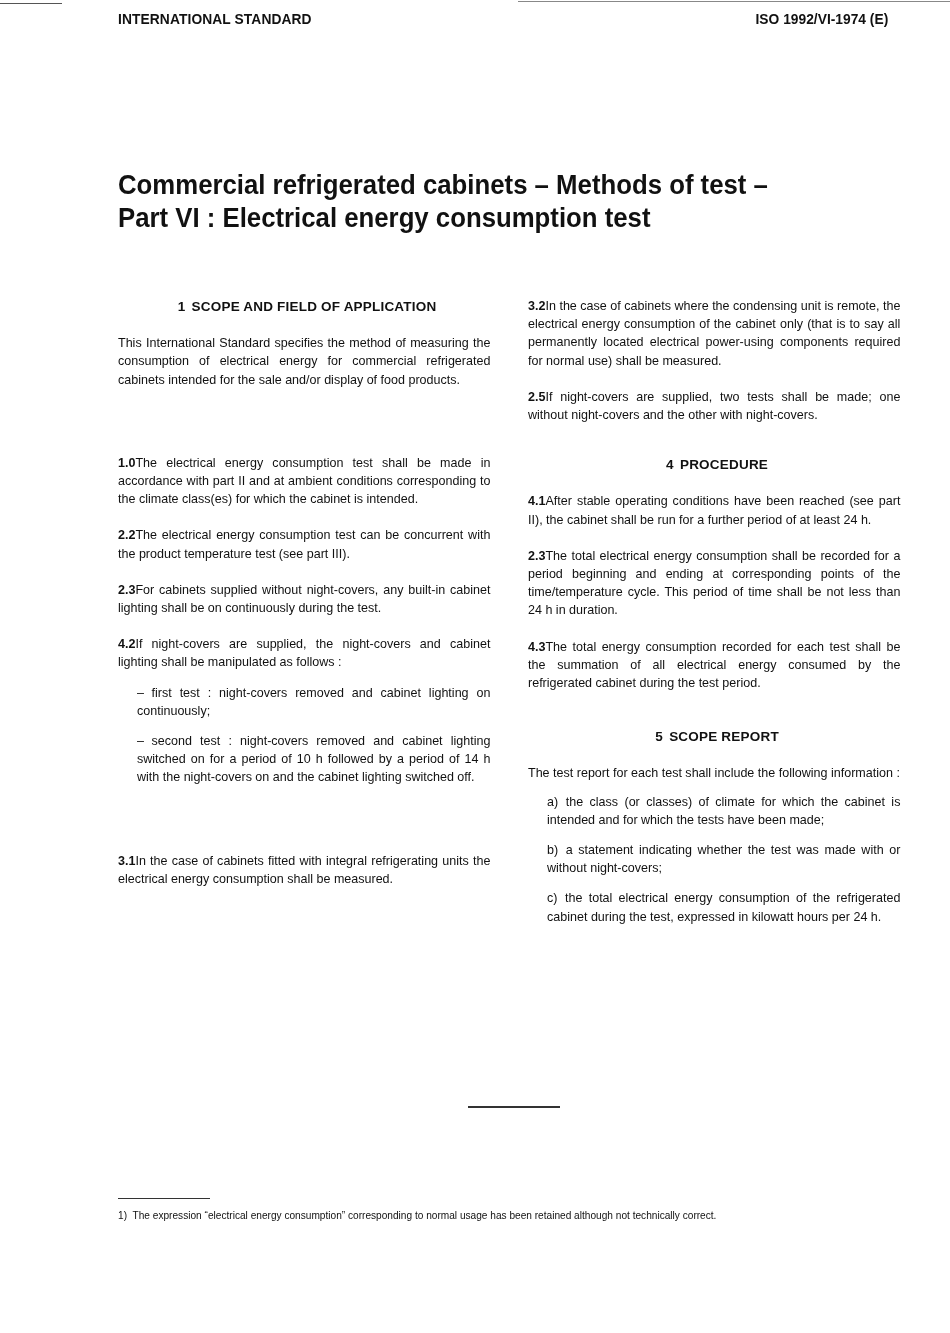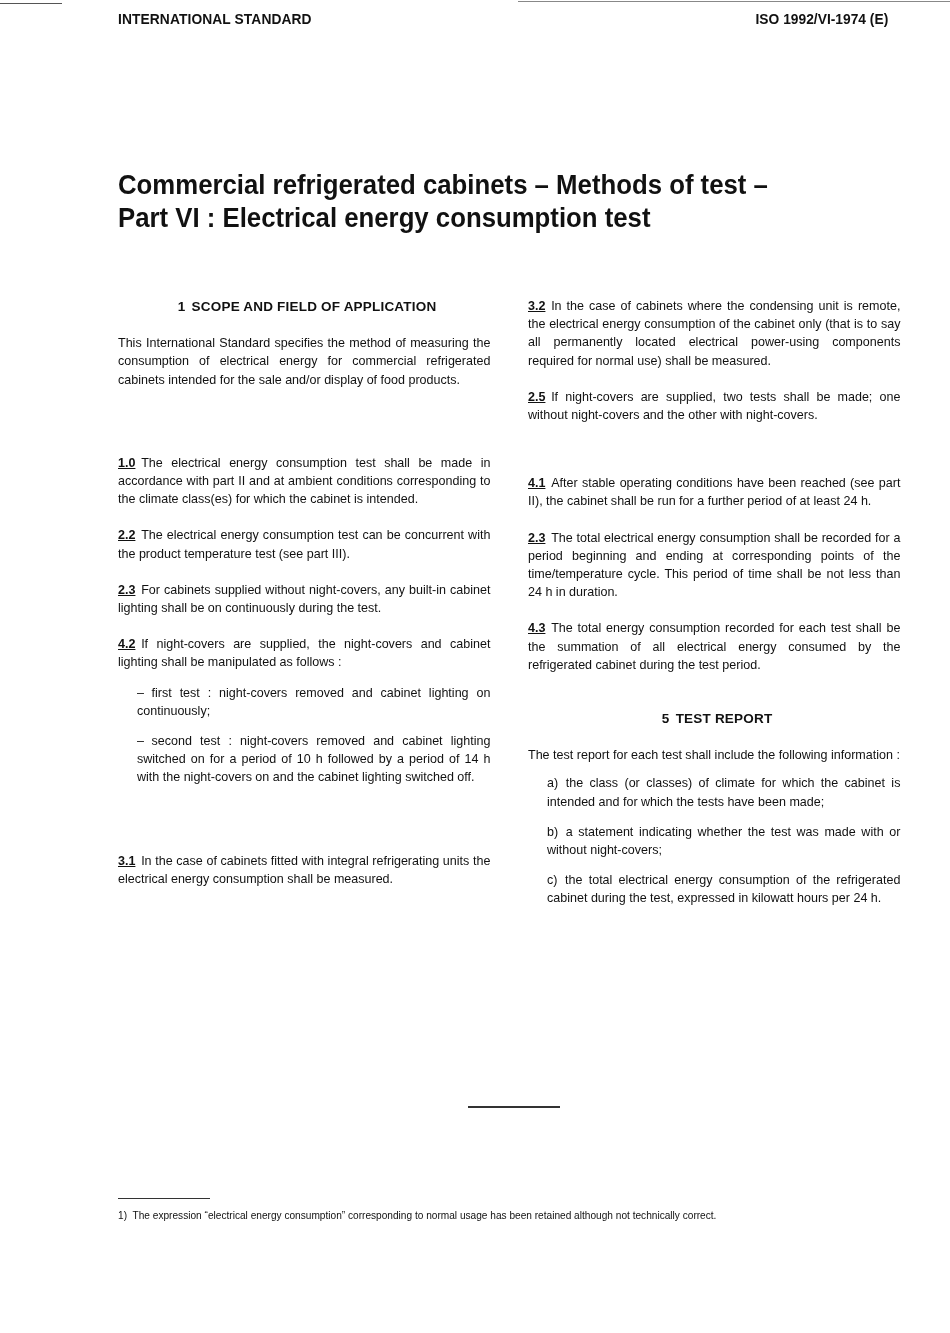--- a/index.html
+++ b/index.html
@@ -47,21 +47,21 @@
       white-space: nowrap;
       text-align: center;
     }
     .sec-heading .num { display: inline-block; width: 20px; }
     p.para {
       text-align: justify;
       text-align-last: left;
       transform: scaleX(0.95); transform-origin: left top;
       width: 392px;
     }
-    p.para .clause { font-weight: bold; margin-right: 6px; text-decoration: underline; }
+    p.para .clause { font-weight: bold; margin-right: 0; }
     .list-item {
       padding-left: 20px;
       text-align: justify;
       transform: scaleX(0.95); transform-origin: left top;
       width: 392px;
     }
     .list-item .marker { margin-right: 8px; }
     .gap-s { height: 18px; }
     .gap-m { height: 21px; }
     .gap-l { height: 44px; }
@@ -137,36 +137,39 @@
 <div class="col col-right">
   <p class="para">
     <span class="clause">3.2</span><span>In the case of cabinets where the condensing unit is remote, the electrical energy consumption of the cabinet only (that is to say all permanently located electrical power-using components required for normal use) shall be measured.</span>
   </p>
   <div class="gap-s"></div>
   <p class="para">
     <span class="clause">2.5</span><span>If night-covers are supplied, two tests shall be made; one without night-covers and the other with night-covers.</span>
   </p>
 
   <div style="height:32px"></div>
+  <div class="sec-heading">
+    <span class="num">4</span><span>PROCEDURE</span>
+  </div>
   <div class="gap-s"></div>
   <p class="para">
     <span class="clause">4.1</span><span>After stable operating conditions have been reached (see part II), the cabinet shall be run for a further period of at least 24 h.</span>
   </p>
   <div class="gap-s"></div>
   <p class="para">
     <span class="clause">2.3</span><span>The total electrical energy consumption shall be recorded for a period beginning and ending at corresponding points of the time/temperature cycle. This period of time shall be not less than 24 h in duration.</span>
   </p>
   <div class="gap-s"></div>
   <p class="para">
     <span class="clause">4.3</span><span>The total energy consumption recorded for each test shall be the summation of all electrical energy consumed by the refrigerated cabinet during the test period.</span>
   </p>
 
   <div style="height:36px"></div>
   <div class="sec-heading">
-    <span class="num">5</span><span>TEST REPORT</span>
+    <span class="num">5</span><span>SCOPE REPORT</span>
   </div>
   <div class="gap-s"></div>
   <p class="para">The test report for each test shall include the following information :</p>
   <div style="height:10px"></div>
   <div class="list-item">
     <span class="marker">a)</span><span>the class (or classes) of climate for which the cabinet is intended and for which the tests have been made;</span>
   </div>
   <div style="height:12px"></div>
   <div class="list-item">
     <span class="marker">b)</span><span>a statement indicating whether the test was made with or without night-covers;</span>

